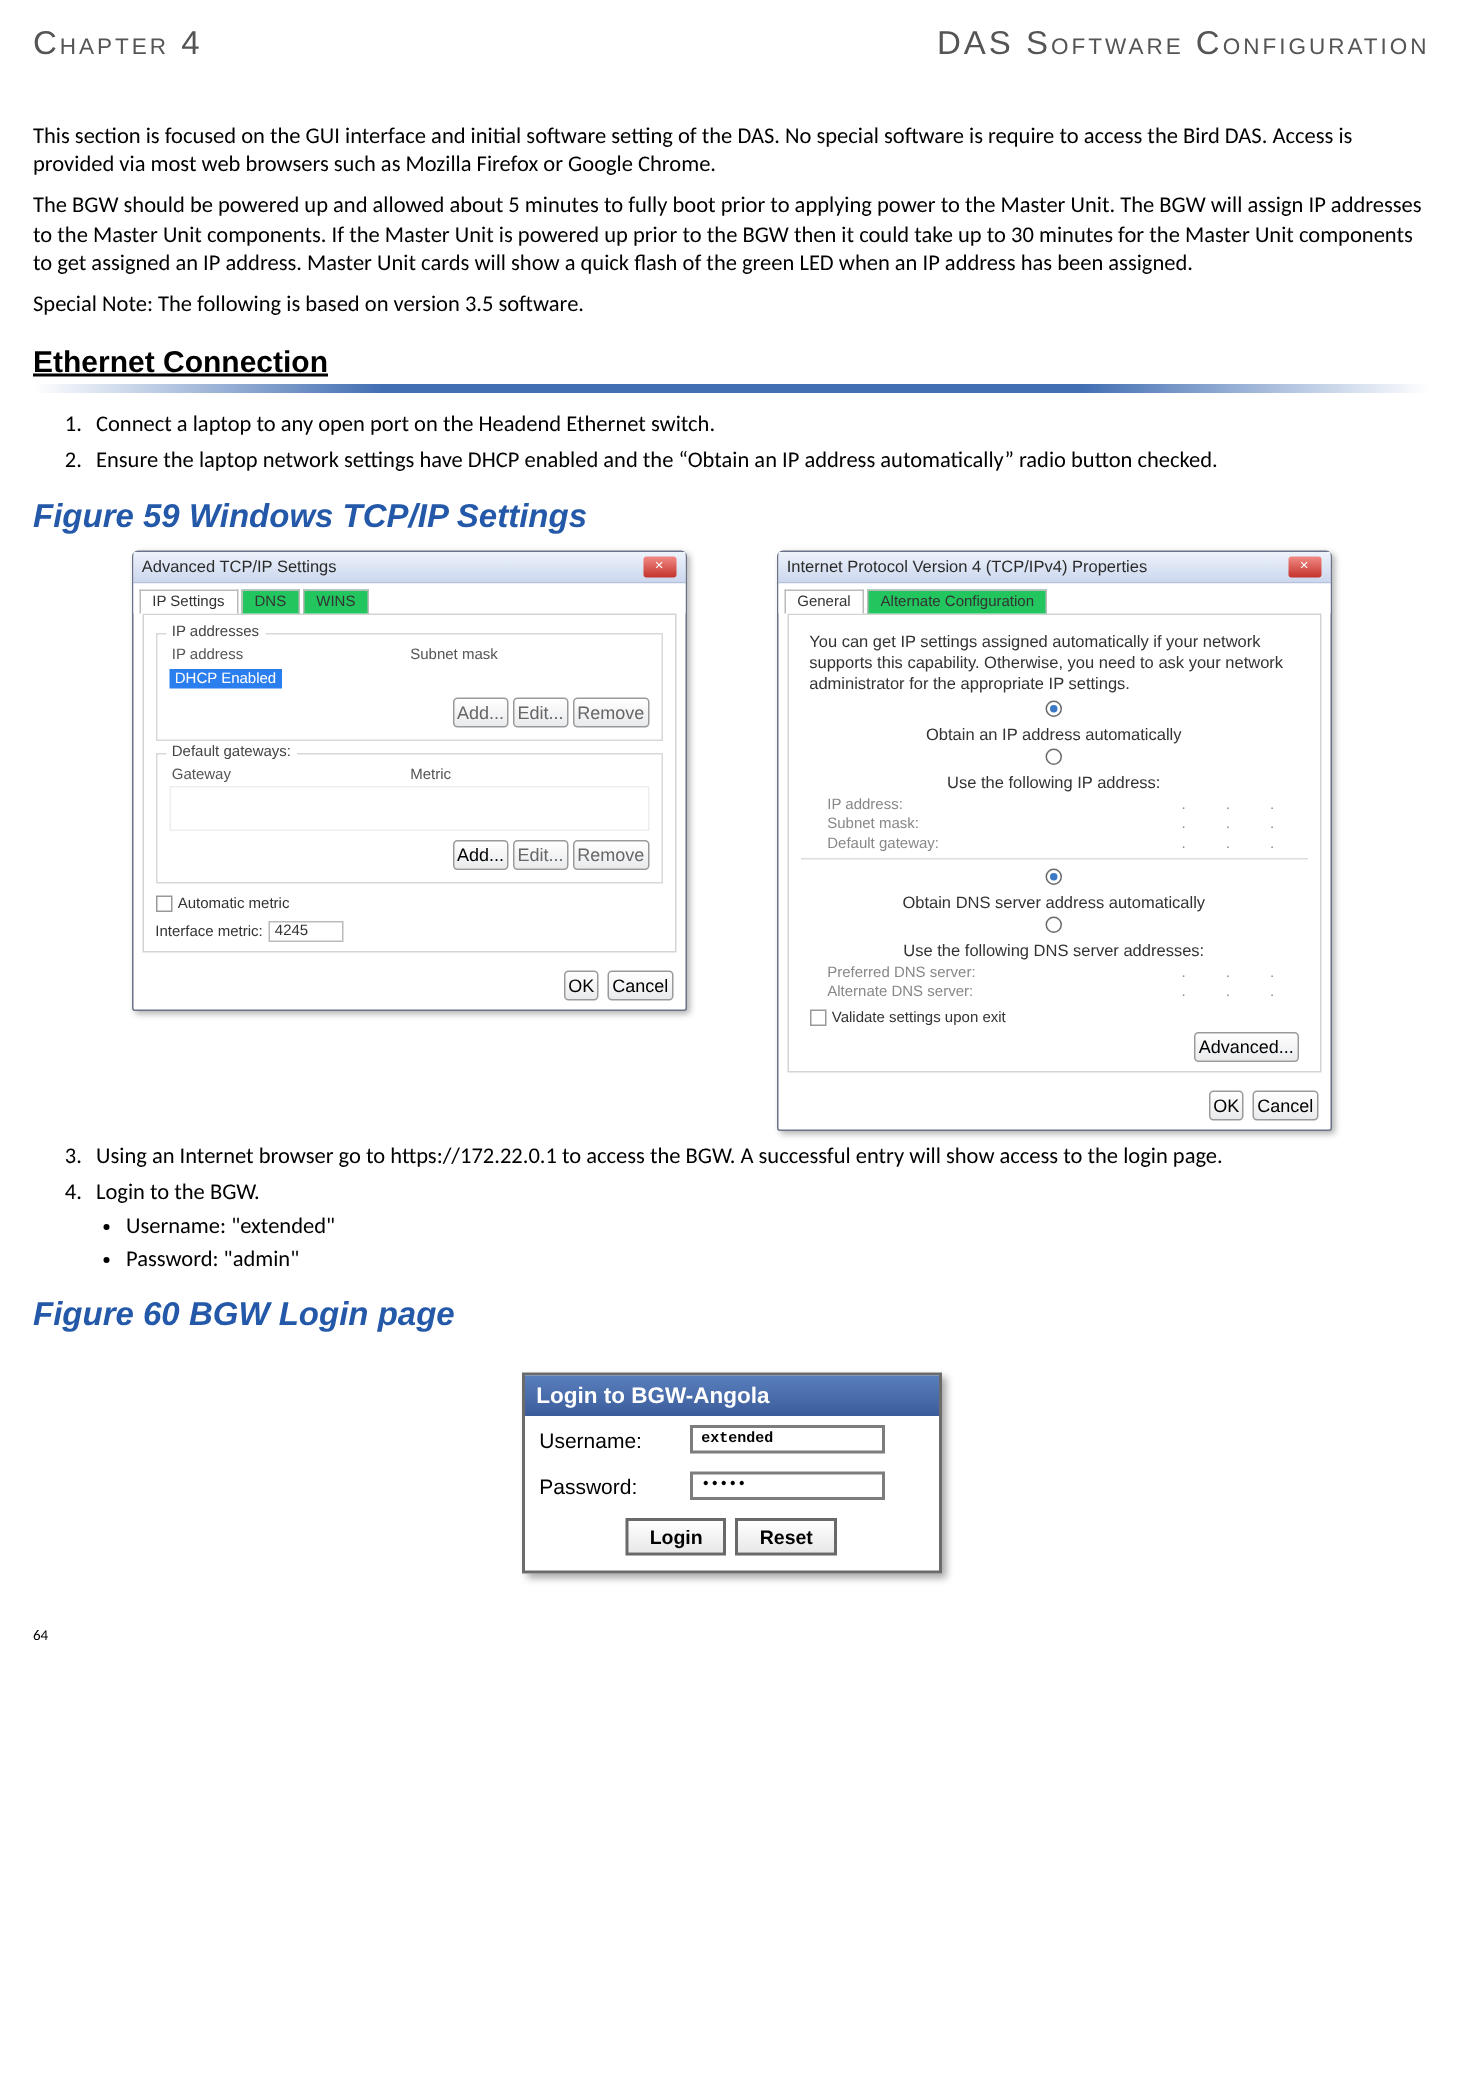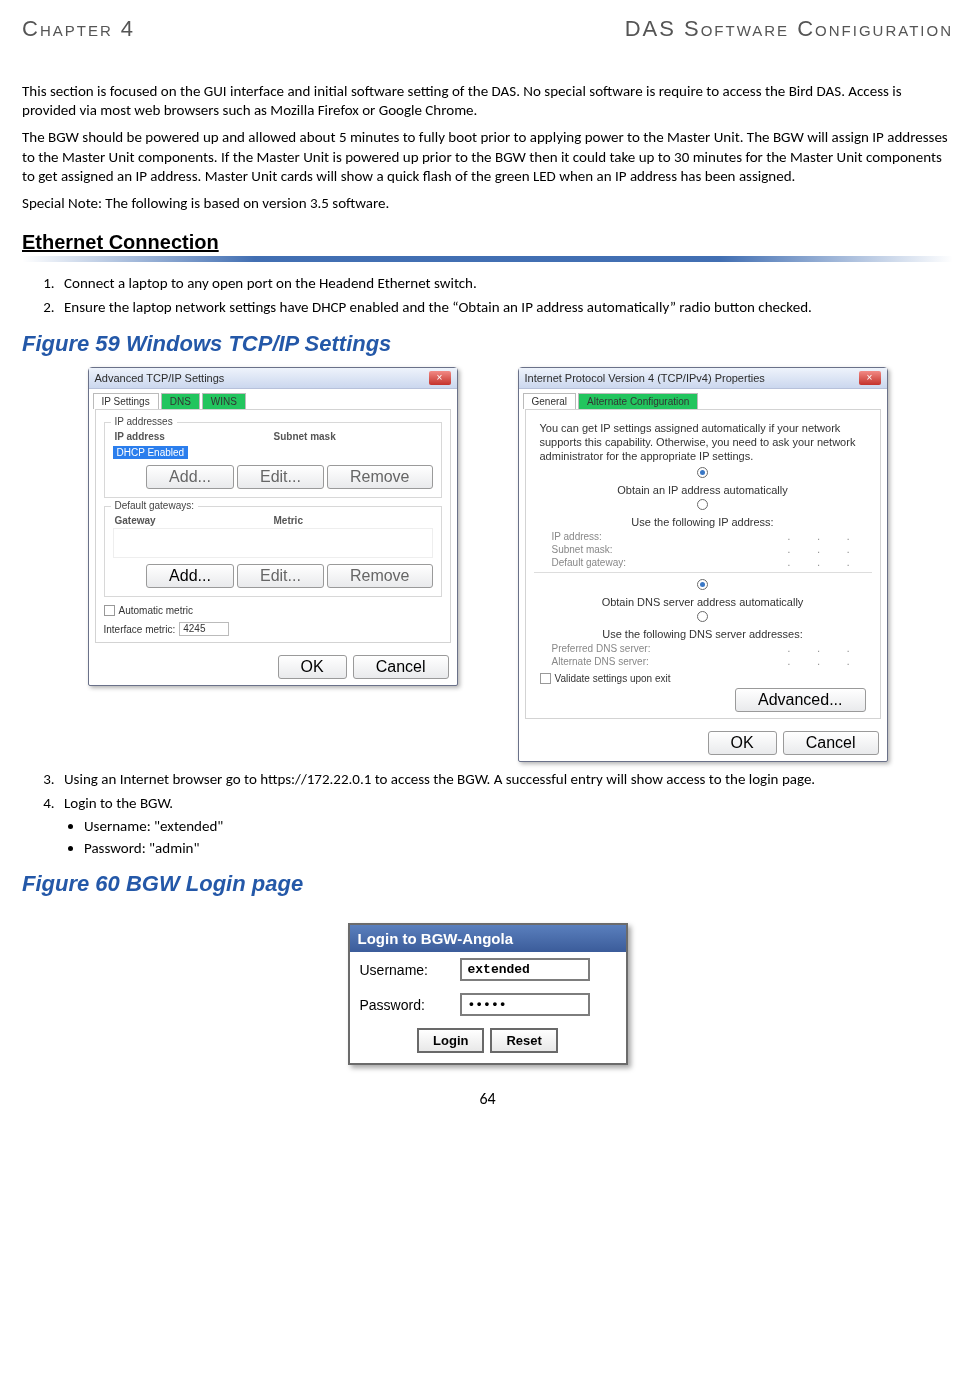--- a/index.html
+++ b/index.html
@@ -117,35 +117,34 @@
     top: -7px; left: 6px;
     background: #fff;
     padding: 0 4px;
     font-size: 10px;
     color: #444;
   }
   .hdrrow, .datarow {
     display: grid;
     grid-template-columns: 1fr 1fr;
     font-size: 10px;
-    font-weight: bold;
   }
   .hdrrow { color: #555; margin: 2px 0 2px 2px; }
   .dhcp {
     background: #2b7eed; color: #fff;
     display: inline-block; padding: 1px 4px;
     font-size: 10px; margin-top: 2px;
   }
   .btnrow { text-align: right; margin-top: 6px; }
   .wbtn {
     display: inline-block;
     border: 1px solid #9a9a9a;
     background: linear-gradient(#fff,#e9eaec);
-    padding: 2px 22px;
-    font-size: 16px;
+    padding: 2px 2px;
+    font-size: 12px;
     border-radius: 3px;
     color: #666;
   }
   .wbtn.enabled { color: #000; }
   .chk { display: flex; align-items: center; gap: 4px; font-size: 10px; margin-top: 6px; }
   .chk .box { width: 11px; height: 11px; border: 1px solid #999; }
   .smallinput { border: 1px solid #bbb; width: 50px; height: 14px; font-size: 10px; padding: 0 3px; }
   .radio-line { display: flex; align-items: center; gap: 6px; margin: 3px 0; font-size: 11px; flex-direction: column; }
   .radio { width: 11px; height: 11px; border: 1px solid #6a6a6a; border-radius: 50%; position: relative; }
   .radio.sel::after { content:""; position:absolute; inset:2px; border-radius:50%; background:#3a78c6; }
@@ -174,31 +173,31 @@
     color: #fff;
     font-weight: bold;
     padding: 5px 8px;
     font-size: 15px;
   }
   .bgw .row { display:flex; align-items:center; padding: 6px 10px; gap:8px; }
   .bgw .lbl { width: 92px; font-size: 14px; }
   .bgw .inp {
     border: 2px solid #7d7d7d; padding: 2px 6px;
     font-family: "Courier New", monospace;
-    font-weight: bold; font-size: 13px; width: 130px;
+    font-weight: bold; font-size: 10px; width: 130px;
   }
   .bgw .btns { display:flex; justify-content:center; gap:6px; padding: 6px 0 10px 0; }
   .bgw .bbtn {
     border: 2px solid #696969;
     background: linear-gradient(#fff,#e8e8e8);
     padding: 3px 14px;
     font-weight: bold; font-size: 13px;
   }
 
-  .page-num { text-align:center; font-size:16px; margin-top: 24px; }
+  .page-num { text-align:left; font-size:10px; margin-top: 34px; }
 </style>
 </head>
 <body>
 
 <div class="page">
 
   <div class="top-line">
     <span>Chapter 4</span>
     <span>DAS Software Configuration</span>
   </div>

